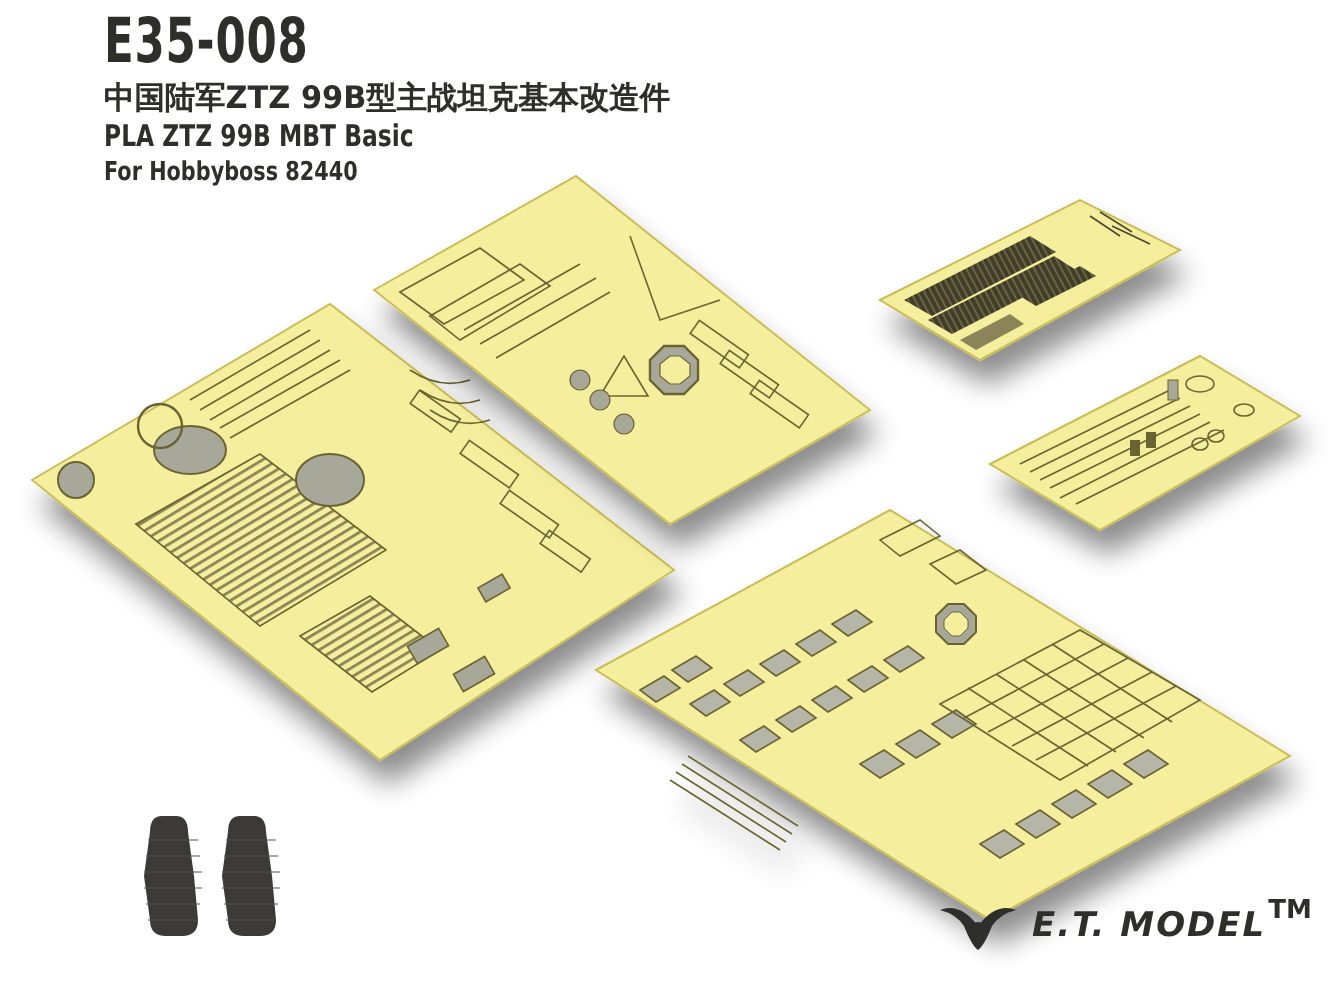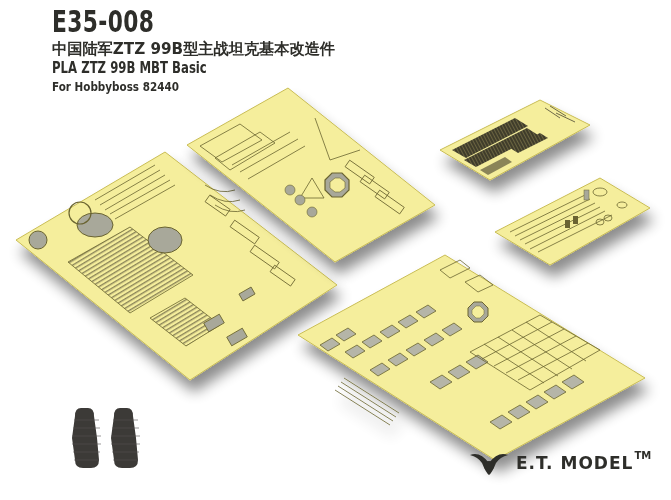--- a/index.html
+++ b/index.html
@@ -4,22 +4,22 @@
 <style>
   html, body { margin:0; padding:0; background:#ffffff; }
   body { width:671px; height:500px; position:relative; overflow:hidden; font-family:"Liberation Sans", sans-serif; }
   .titles { position:absolute; left:22px; top:4px; color:#2e2e2a; z-index:5;margin-left:30px; }
   .code { font-family:"DejaVu Sans Condensed","DejaVu Sans", sans-serif; font-weight:bold; font-size:31px; letter-spacing:0.5px; line-height:34px; transform:scaleX(0.78); transform-origin:left center; }
   .cn { font-family:"DejaVu Sans", sans-serif; font-weight:bold; font-size:15.5px; line-height:20px; margin-top:1px; transform:scaleX(0.98); transform-origin:left center; white-space:nowrap; }
   .en { font-family:"DejaVu Sans", sans-serif; font-weight:bold; font-size:15px; line-height:19px; transform:scaleX(0.78); transform-origin:left center; white-space:nowrap; }
   .en2 { font-family:"DejaVu Sans", sans-serif; font-weight:bold; font-size:13px; line-height:17px; transform:scaleX(0.8); transform-origin:left center; white-space:nowrap; }
   svg.scene { position:absolute; left:0; top:0; }
   .logo { position:absolute; left:468px; top:449px; display:flex; align-items:center; z-index:5; }
-  .logo-text { font-family:"DejaVu Sans", sans-serif; font-weight:bold; font-size:17px; color:#2e2e2a; letter-spacing:1px; margin-left:6px; }
-  .tm { font-family:"DejaVu Sans", sans-serif; font-weight:bold; font-size:10px; color:#2e2e2a; position:relative; top:-8px; margin-left:1px; }
+  .logo-text { font-family:"DejaVu Sans", sans-serif; font-weight:bold; font-size:17px; color:#2e2e2a; letter-spacing:1px; margin-left:6px;font-style:italic; }
+  .tm { font-family:"DejaVu Sans", sans-serif; font-weight:bold; font-size:13px; color:#2e2e2a; position:relative; top:-8px; margin-left:1px; }
 </style>
 </head>
 <body>
 
 <div class="titles">
   <div class="code">E35-008</div>
   <div class="cn">中国陆军ZTZ 99B型主战坦克基本改造件</div>
   <div class="en">PLA ZTZ 99B MBT Basic</div>
   <div class="en2">For Hobbyboss 82440</div>
 </div>

